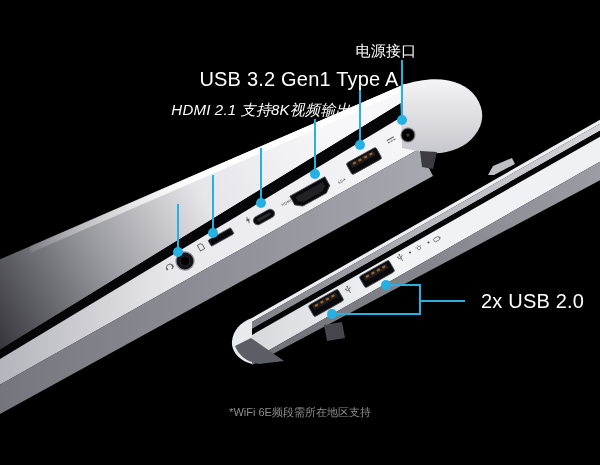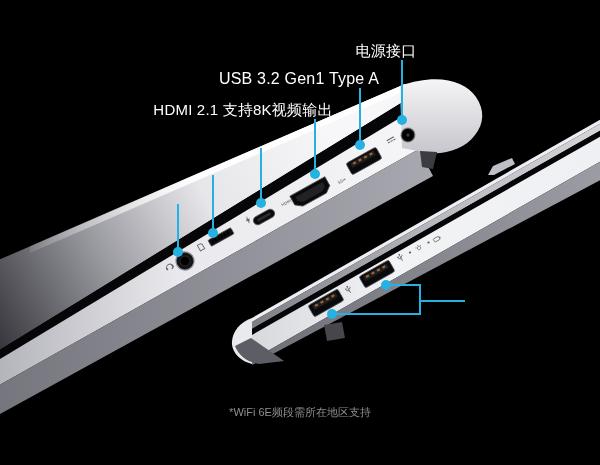--- a/index.html
+++ b/index.html
@@ -7,21 +7,21 @@
     position:relative;width:600px;height:465px;overflow:hidden;
     background:var(--background-color,#000);
     font-family:"Liberation Sans","DejaVu Sans",sans-serif;
   }
   .scene-svg{position:absolute;left:0;top:0;}
   .callout-label{
     position:absolute;color:var(--label-color,#fff);
     font-size:15px;line-height:1.1;white-space:nowrap;
     transform:translate(-50%,-50%);letter-spacing:.2px;z-index:3;margin-left:12px;
   }
-  .callout-label.fs16{font-size:16px;}
+  .callout-label.fs16{font-size:20px;}
   .callout-label.left-anchor{transform:translateY(-50%);}
   .footnote{
     position:absolute;color:var(--footnote-color,#8f8f8f);
     font-size:11px;white-space:nowrap;transform:translate(-50%,-50%);z-index:3;
   }
   .vline{position:absolute;width:2px;background:var(--accent-color,#25b1e2);z-index:2;}
   .hline{position:absolute;height:2px;background:var(--accent-color,#25b1e2);z-index:2;}
   .dot{
     position:absolute;width:10px;height:10px;border-radius:50%;
     background:var(--accent-color,#25b1e2);z-index:2;
@@ -227,16 +227,17 @@
 
   <div class="dot" style="left:381px;top:280px;"></div>
   <div class="dot" style="left:327px;top:309px;"></div>
   <div class="hline" style="left:386px;top:284px;width:35px;"></div>
   <div class="hline" style="left:332px;top:313px;width:89px;"></div>
   <div class="vline" style="left:419px;top:284px;height:31px;"></div>
   <div class="hline" style="left:421px;top:300px;width:44px;"></div>
 
   <div class="callout-label" style="left:374px;top:51px;">电源接口</div>
   <div class="callout-label fs16" style="left:287px;top:79px;">USB 3.2 Gen1 Type A</div>
-  <div class="callout-label" style="left:231px;top:110px;">HDMI 2.1 支持8K视频输出</div>
+  <div class="callout-label" style="left:249px;top:110px;font-style:italic;">HDMI 2.1 支持8K视频输出</div>
+  <div class="callout-label fs16 left-anchor" style="left:469px;top:301px;">2x USB 2.0</div>
 
   <div class="footnote" style="left:300px;top:412px;">*WiFi 6E频段需所在地区支持</div>
 </div>
 
 </body></html>

